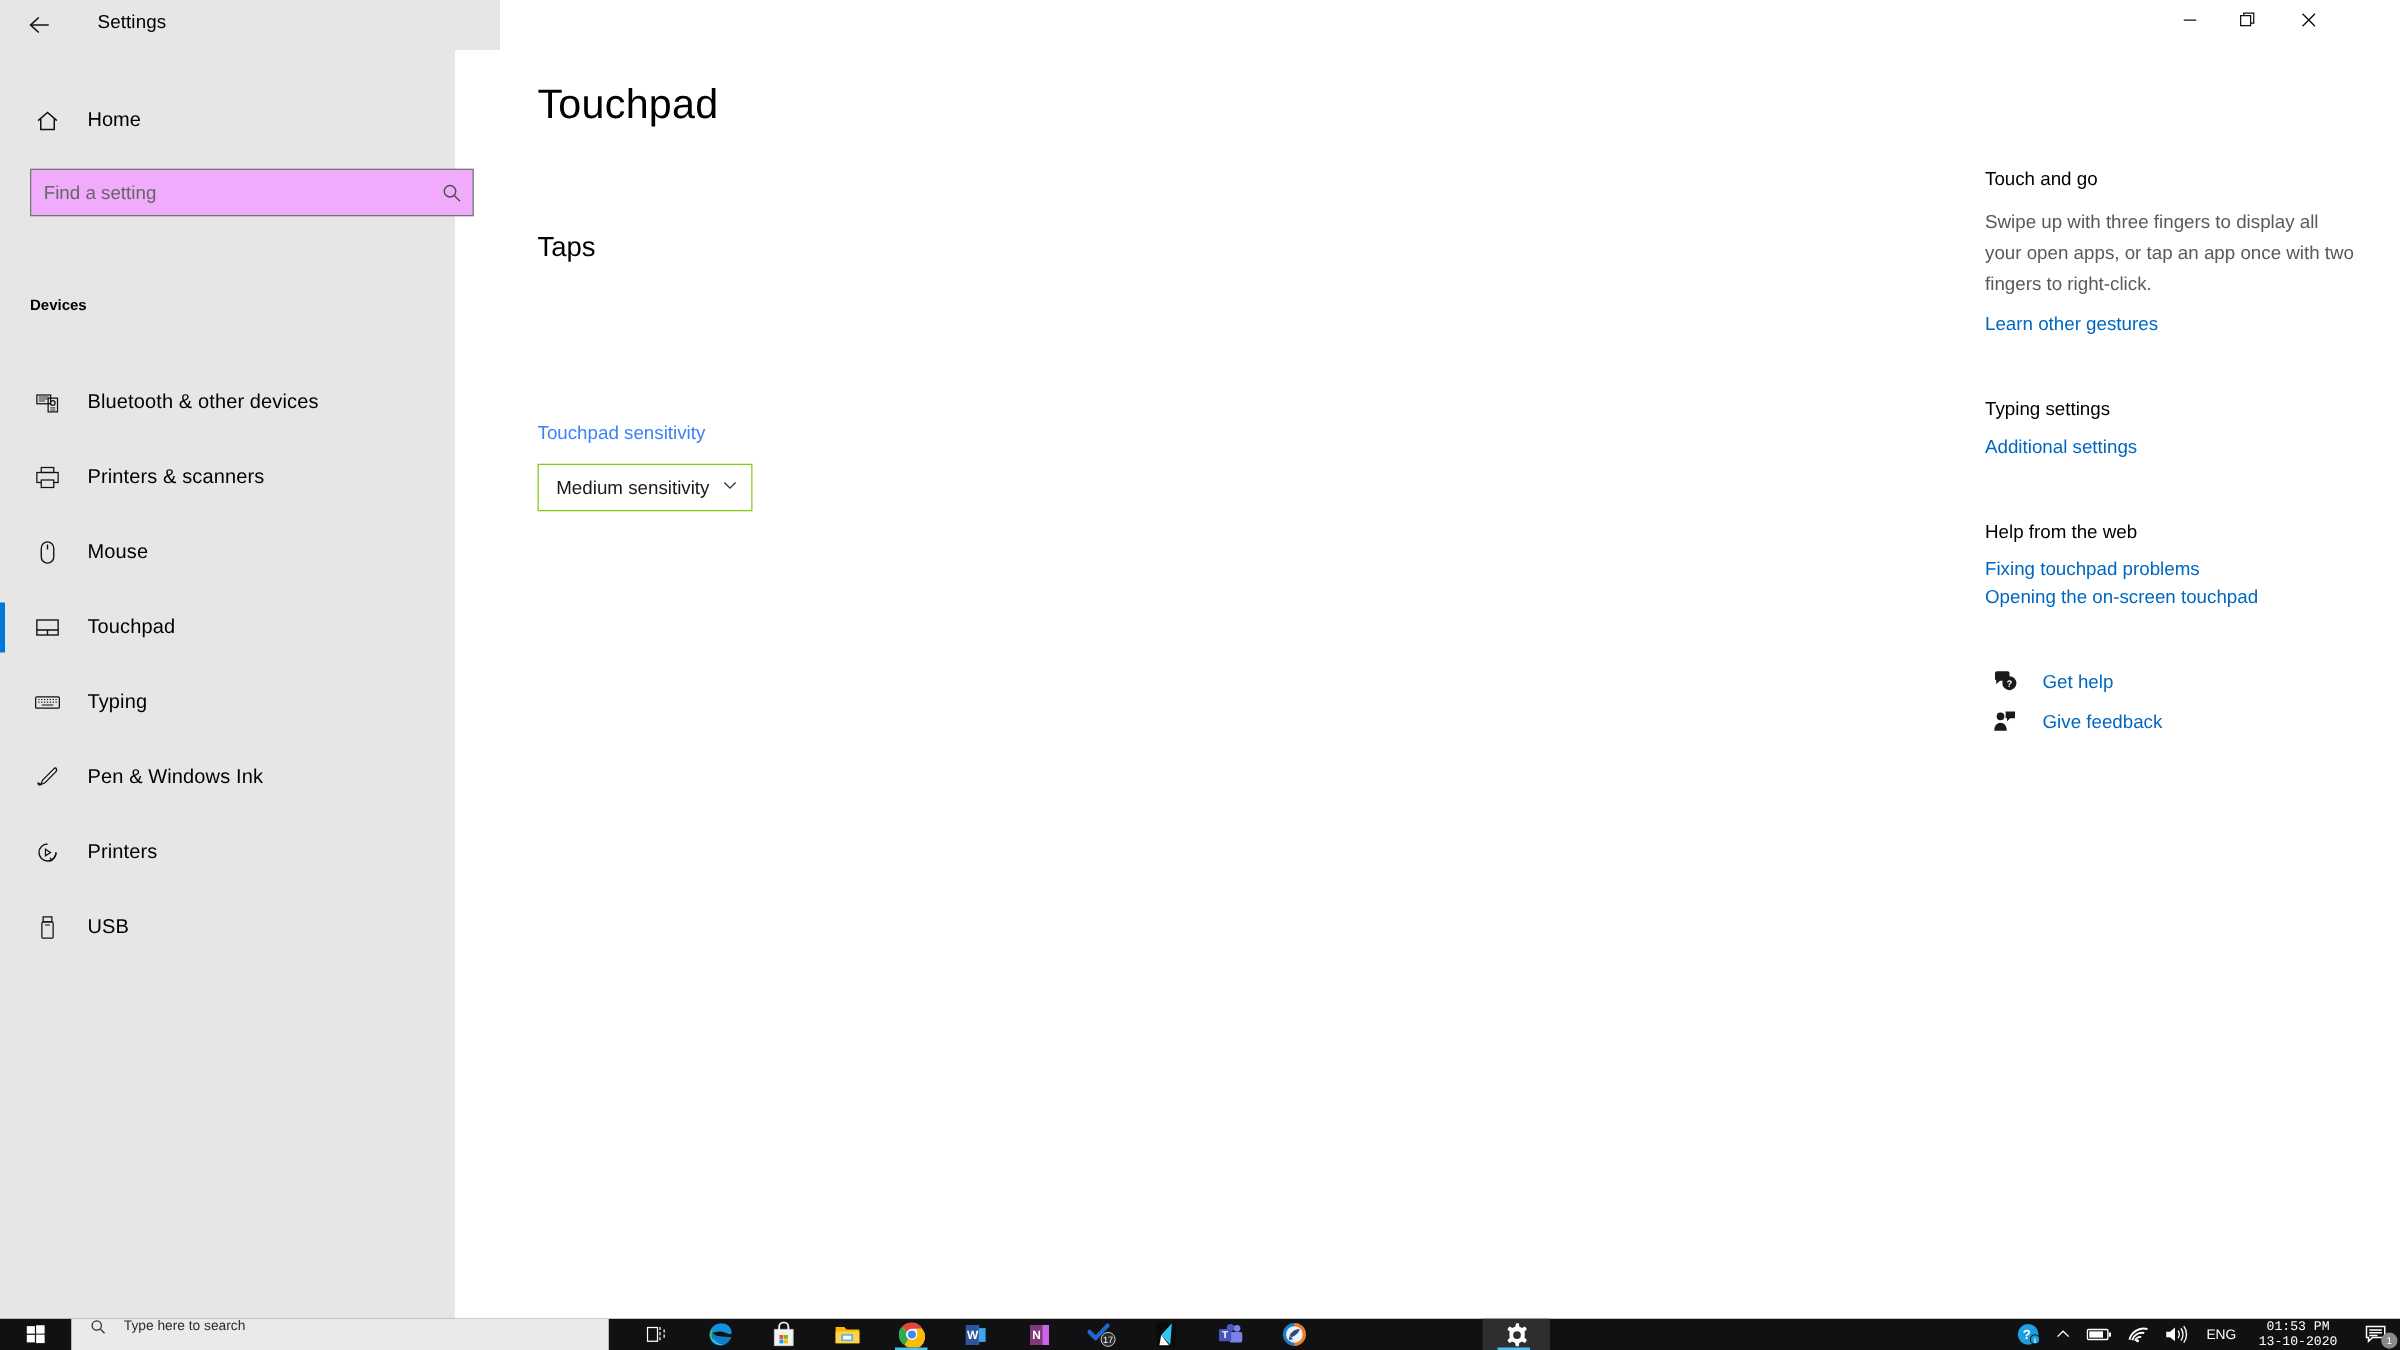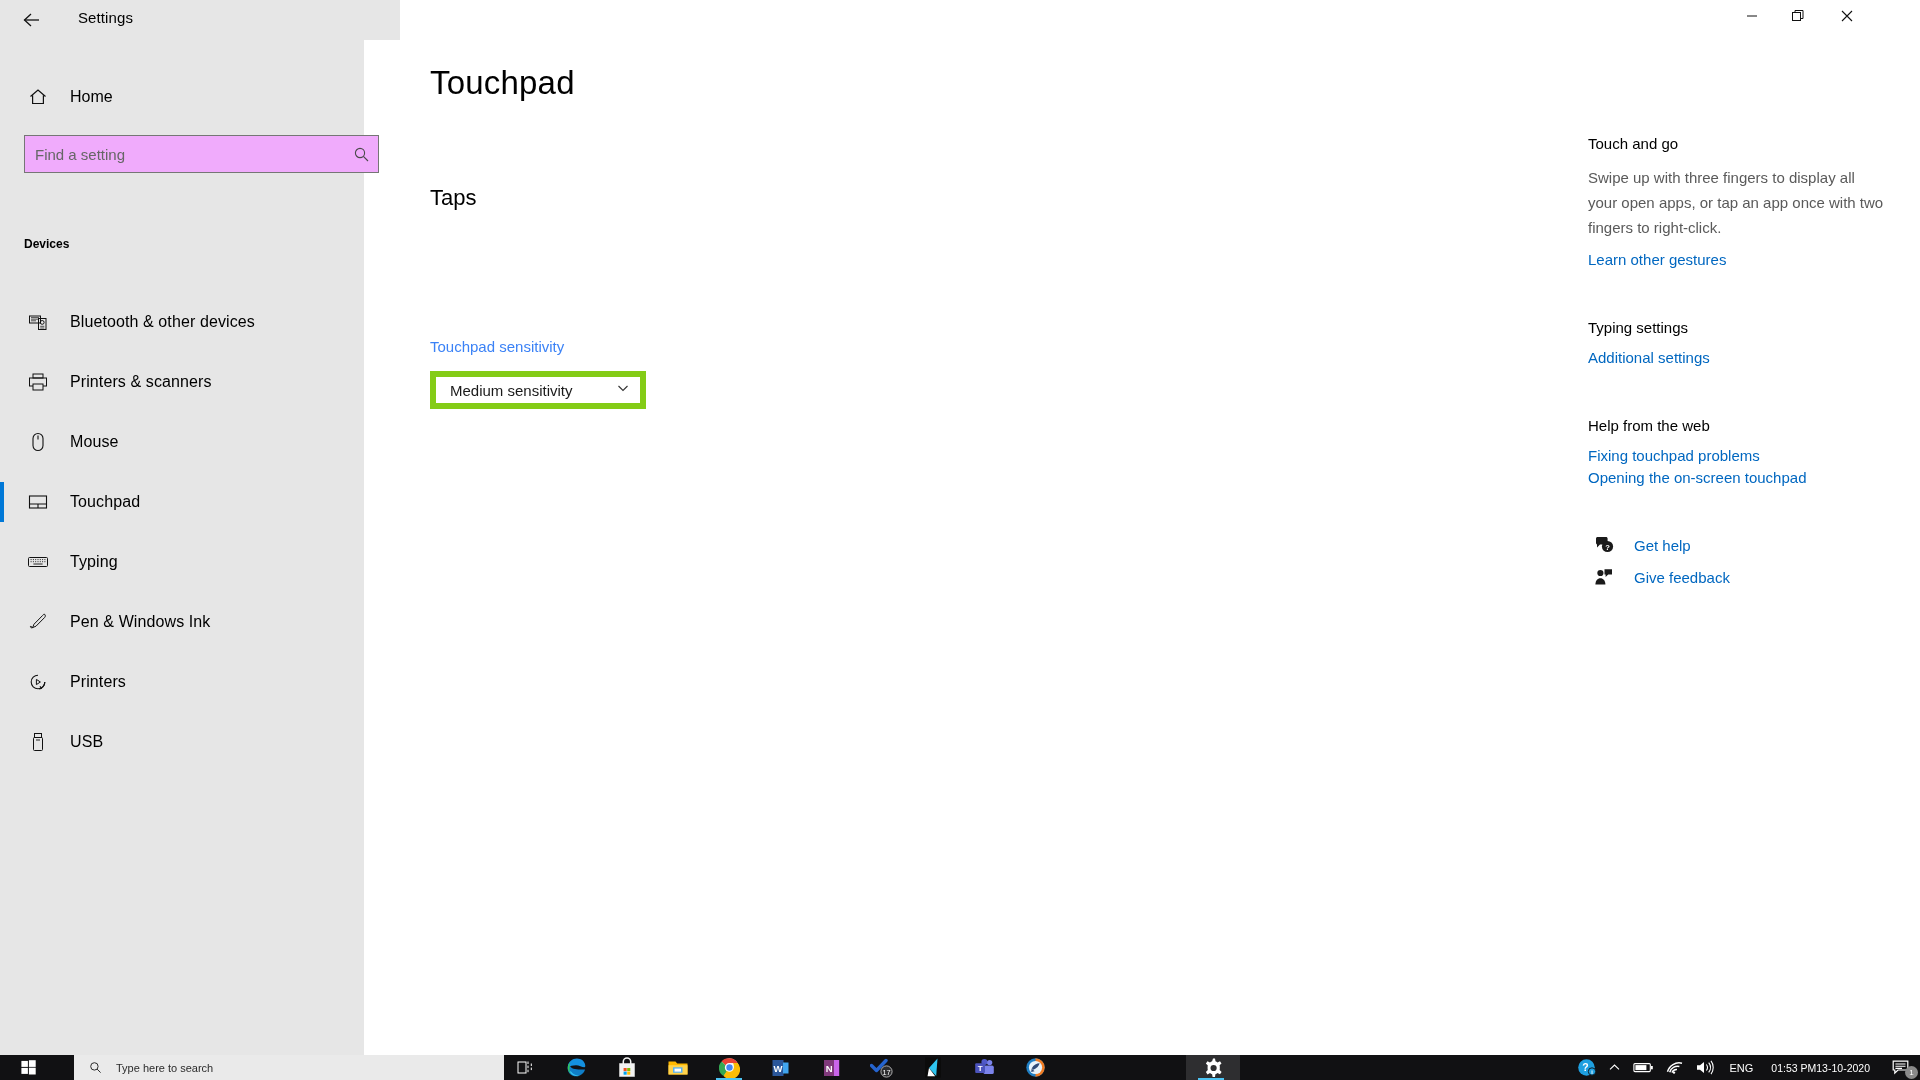--- a/index.html
+++ b/index.html
@@ -83,22 +83,22 @@
     position:absolute; left:30px; top:145px; font-size:22px; font-weight:400; color:#000;
   }
   #section-desc {
     position:absolute; left:30px; top:218px; width:580px;
     font-size:15px; line-height:27px; color:#5a5a5a;
   }
   #dropdown-label {
     position:absolute; left:30px; top:298px; font-size:15px; color:#3b82f6;
   }
   #sensitivity-dropdown {
-    position:absolute; left:30px; top:331px; width:216px; height:38px;
-    border:6px solid #84cc16; background:#fff;
+    position:absolute; left:30px; top:331px; width:172px; height:38px;
+    border:1px solid #84cc16; background:#fff;
     display:flex; align-items:center; justify-content:space-between;
     padding:0 10px 0 14px; cursor:default;
   }
   #sensitivity-value { font-size:15px; color:#1a1a1a; }
 
   
   #rightpanel { position:absolute; left:1188px; top:95px; width:300px; }
   .rp-head { font-size:15px; color:#000; margin-bottom:13px; }
   .rp-body { font-size:15px; line-height:25px; color:#5a5a5a; margin-bottom:11px; }
   .rp-link { font-size:15px; color:#0067c0; display:block; margin-bottom:5px; cursor:default; }
@@ -111,41 +111,41 @@
   
   #taskbar {
     position:absolute; left:0; top:1055px; width:1920px; height:25px; background:#111113;
   }
   #taskbar-inner { position:relative; width:1920px; height:25px; }
   #start-button {
     position:absolute; left:0; top:0; width:57px; height:25px;
     display:flex; align-items:center; justify-content:center; cursor:default;
   }
   #taskbar-search {
-    position:absolute; left:74px; top:0; width:430px; height:25px;
-    background:#eaeaea; display:flex; align-items:center; cursor:default;
+    position:absolute; left:57px; top:0; width:430px; height:25px;
+    background:#eaeaea; display:flex; align-items:flex-start; cursor:default;
   }
   #tb-search-icon { width:42px; display:flex; justify-content:center; align-items:center; }
   #tb-search-text { font-size:11px; color:#2b2b2b; }
 
   .tb-icon {
     position:absolute; top:0; width:50px; height:25px;
     display:flex; align-items:center; justify-content:center; cursor:default;
   }
   .tb-icon.active { background:#2e2e30; }
   .tb-icon .under {
     position:absolute; bottom:0; left:12px; width:26px; height:2px; background:#4cc2f1;
   }
 
   #tray { position:absolute; right:0; top:0; height:25px; display:flex; align-items:center; }
   .tray-item { display:flex; align-items:center; justify-content:center; height:25px; padding:0 6px; cursor:default; }
   #tray-lang { font-size:11px; color:#fff; padding:0 8px; }
   #tray-clock {
-    display:flex; align-items:center; justify-content:center;
-    height:25px; padding:0 10px; cursor:default; line-height:12px;
+    display:flex; flex-direction:column; align-items:center; justify-content:center;
+    height:25px; padding:0 10px; cursor:default; line-height:12px;font-family:Liberation Mono, monospace;
   }
   #tray-clock span { font-size:10.5px; color:#fff; }
   #tray-notify { position:relative; width:40px; height:25px; display:flex; align-items:center; justify-content:center; cursor:default; }
   #notify-badge {
     position:absolute; right:2px; bottom:1px; width:13px; height:13px; border-radius:50%;
     background:#8a8a8a; color:#fff; font-size:8px; display:flex; align-items:center; justify-content:center;
   }
 </style>
 </head>
 <body>

